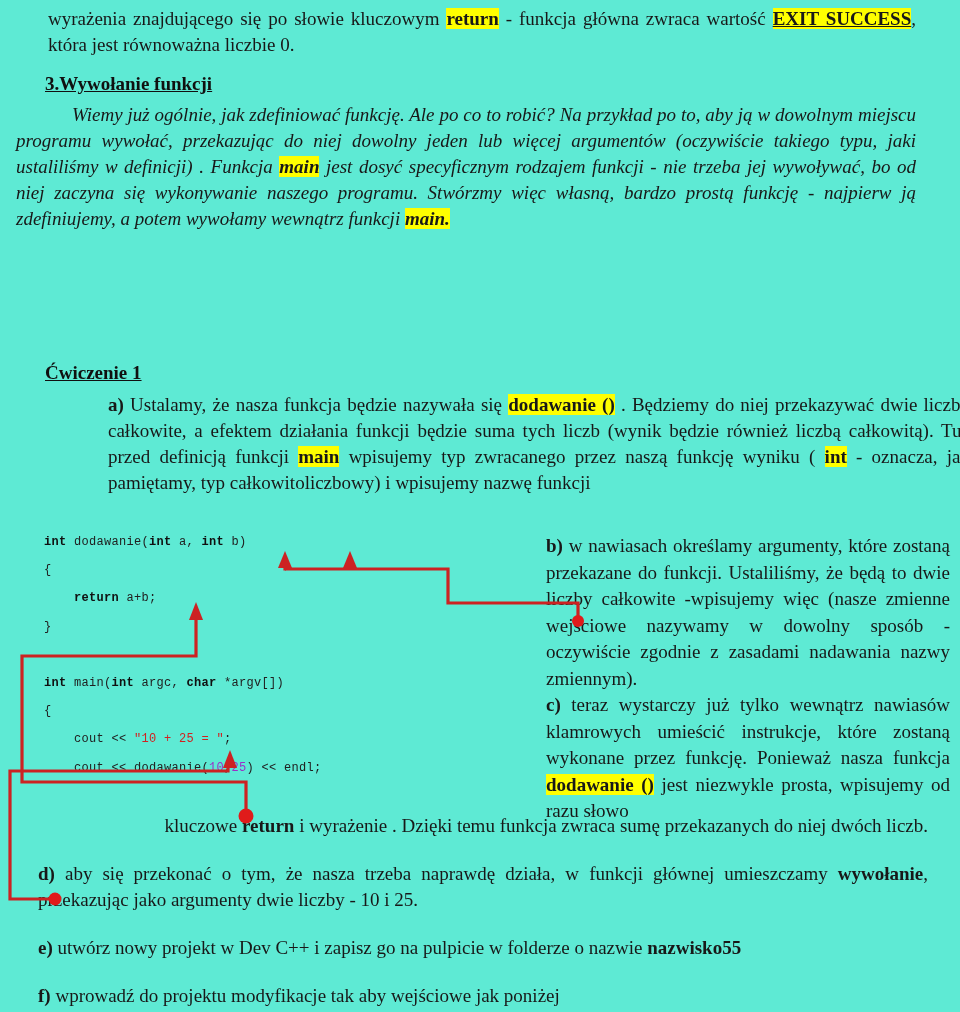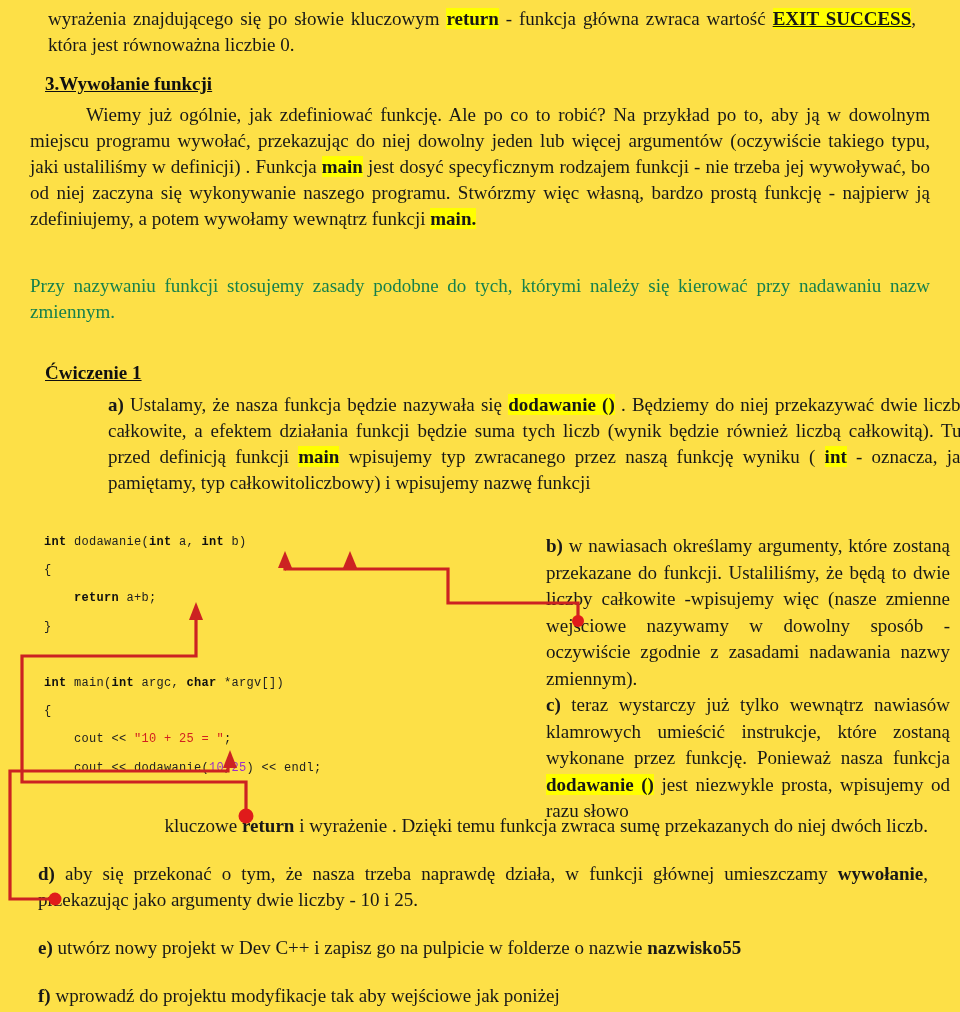--- a/index.html
+++ b/index.html
@@ -4,21 +4,21 @@
 <style>
   html, body {
     margin: 0;
     padding: 0;
     background: #ffffff;
   }
   #page {
     position: relative;
     width: 960px;
     height: 1012px;
-    background: #fde047;
+    background: #5eead4;
     overflow: hidden;
     font-family: "Liberation Serif", "DejaVu Serif", serif;
     color: #1a1a1a;
   }
 
   
   .para {
     position: absolute;
     font-size: 19px;
     line-height: 26px;
@@ -83,25 +83,24 @@
 <body>
 
 <div id="page">
 
   <div class="para" style="left:48px; top:6px; width:868px;">
     <span>wyrażenia znajdującego się po słowie kluczowym </span><span class="hl b">return</span><span> - funkcja główna zwraca wartość </span><span class="hl b u">EXIT SUCCESS</span><span>, która jest równoważna liczbie 0.</span>
   </div>
 
   <div class="heading" style="left:45px; top:72px;">3.Wywołanie funkcji</div>
 
-  <div class="para" style="left:30px; top:102px; width:900px; text-indent:56px;">
+  <div class="para" style="left:16px; top:102px; width:900px; text-indent:56px;font-style:italic;">
     <span>Wiemy już ogólnie, jak zdefiniować funkcję. Ale po co to robić? Na przykład po to, aby ją w dowolnym miejscu programu wywołać, przekazując do niej dowolny jeden lub więcej argumentów (oczywiście takiego typu, jaki ustaliliśmy w definicji) . Funkcja </span><span class="hl b">main</span><span> jest dosyć specyficznym rodzajem funkcji - nie trzeba jej wywoływać, bo od niej zaczyna się wykonywanie naszego programu. Stwórzmy więc własną, bardzo prostą funkcję - najpierw ją zdefiniujemy, a potem wywołamy wewnątrz funkcji </span><span class="hl b">main.</span>
   </div>
 
-  <div class="para green" style="left:30px; top:273px; width:900px;">Przy nazywaniu funkcji stosujemy zasady podobne do tych, którymi należy się kierować przy nadawaniu nazw zmiennym.</div>
 
   <div class="heading" style="left:45px; top:361px;">Ćwiczenie 1</div>
 
   <div class="para" style="left:68px; top:392px; width:862px;margin-left:40px;">
     <span class="b">a)</span><span> Ustalamy, że nasza funkcja będzie nazywała się </span><span class="hl b">dodawanie ()</span><span> . Będziemy do niej przekazywać dwie liczby całkowite, a efektem działania funkcji będzie suma tych liczb (wynik będzie również liczbą całkowitą). Tuż przed definicją funkcji </span><span class="hl b">main</span><span> wpisujemy typ zwracanego przez naszą funkcję wyniku ( </span><span class="hl b">int</span><span> - oznacza, jak pamiętamy, typ całkowitoliczbowy) i wpisujemy nazwę funkcji</span>
   </div>
 
   <div class="code" id="code-block"><div><span class="kw">int</span><span> dodawanie(</span><span class="kw">int</span><span> a, </span><span class="kw">int</span><span> b)</span></div><div><span>{</span></div><div><span>    </span><span class="kw">return</span><span> a+b;</span></div><div><span>}</span></div><div>&nbsp;</div><div><span class="kw">int</span><span> main(</span><span class="kw">int</span><span> argc, </span><span class="kw">char</span><span> *argv[])</span></div><div><span>{</span></div><div><span>    cout &lt;&lt; </span><span class="str">"10 + 25 = "</span><span>;</span></div><div><span>    cout &lt;&lt; dodawanie(</span><span class="num">10</span><span>,</span><span class="num">25</span><span>) &lt;&lt; endl;</span></div></div>
 
   <div class="rightcol">

